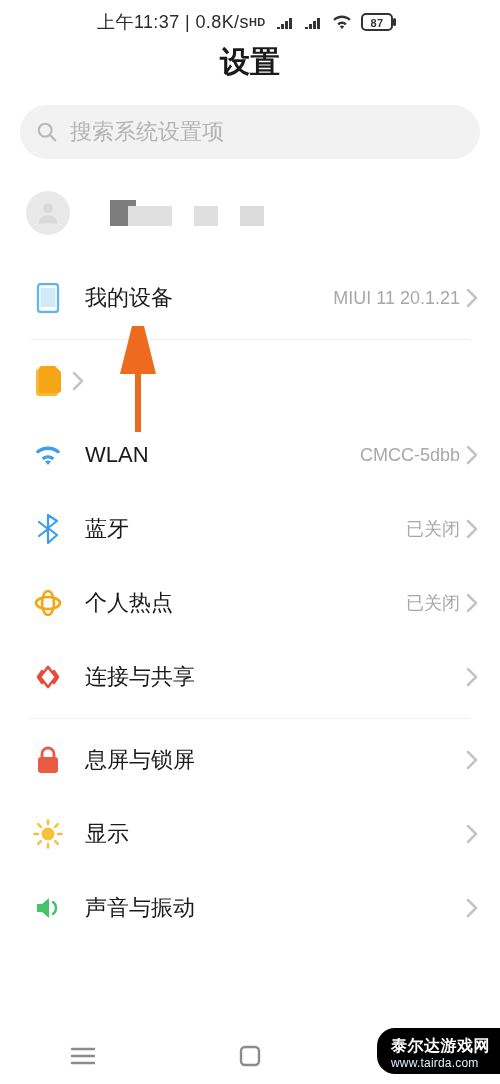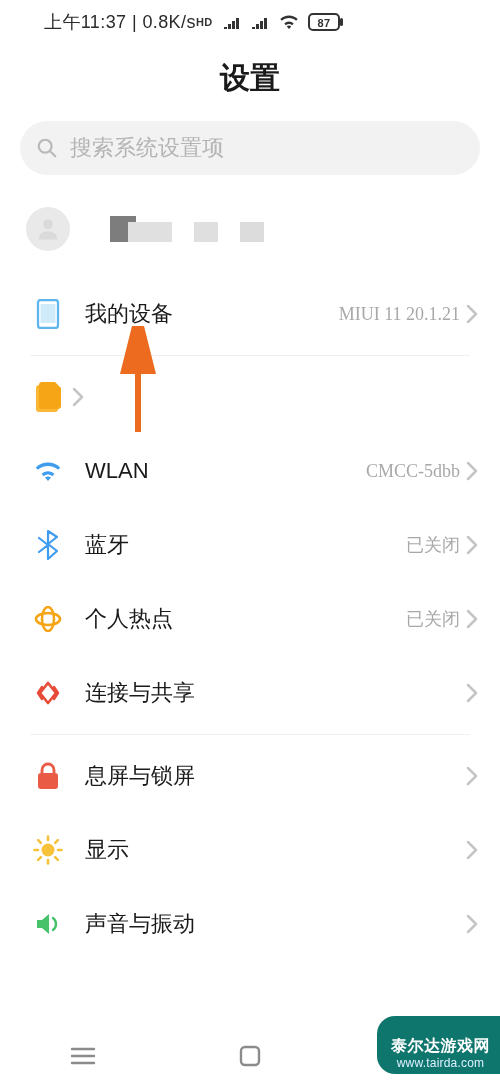--- a/index.html
+++ b/index.html
@@ -1,24 +1,24 @@
 <!DOCTYPE html>
 <html><head>
 <meta charset="utf-8">
 <style>
   * { margin: 0; padding: 0; box-sizing: border-box; -webkit-font-smoothing: antialiased; }
   html, body { width: 500px; height: 1084px; background: #ffffff; font-family: -apple-system, "Helvetica Neue", Arial, "PingFang SC", "Microsoft YaHei", sans-serif; color: #1a1a1a; overflow: hidden; position: relative; }
 
   
-  .status-bar { display: flex; justify-content: flex-start; align-items: center; padding: 8px 18px 0 12px; height: 36px; font-size: 18px; color: #2b2b2b; letter-spacing: 0.4px; margin-left: 32px; }
+  .status-bar { display: flex; justify-content: center; align-items: center; padding: 8px 18px 0 12px; height: 36px; font-size: 18px; color: #2b2b2b; letter-spacing: 0.4px; }
   .status-right { display: flex; align-items: center; gap: 8px; }
   .status-right svg { flex: 0 0 auto; }
 
   
-  .page-title { text-align: center; font-size: 30px; font-weight: 600; margin-top: 22px; }
+  .page-title { text-align: center; font-size: 30px; font-weight: 600; margin-top: 6px; }
 
   
   .search-wrap { margin: 22px 20px 0; background: #f2f2f2; border-radius: 32px; height: 54px; display: flex; align-items: center; padding: 0 16px; }
   .search-wrap .mag { color: #b9b9b9; margin-right: 12px; }
   .search-input { border: none; outline: none; background: transparent; font-size: 22px; color: #b91c1c; flex: 1; }
   .search-input::placeholder { color: #b4b4b4; }
 
   
   .account-row { display: flex; align-items: center; padding: 32px 26px 18px; }
   .avatar { width: 44px; height: 44px; border-radius: 50%; background: #e9e9e9; display: flex; align-items: center; justify-content: center; }
@@ -28,34 +28,34 @@
   .blur-name .sq2 { width: 44px; height: 20px; background: #e0e0e0; margin-left: -8px; }
   .blur-name .sq3 { width: 24px; height: 20px; background: #dfdfdf; }
   .blur-name .sq4 { width: 24px; height: 20px; background: #dcdcdc; }
   .blur-name .sq5 { width: 14px; height: 20px; background: #dcdcdc; margin-left: -14px; }
 
   
   .list { margin-top: 8px; }
   .row { display: flex; align-items: center; height: 74px; padding: 0 22px 0 30px; position: relative; }
   .row .icon-slot { width: 36px; display: flex; justify-content: center; }
   .row .label { flex: 1; margin-left: 19px; font-size: 22px; color: #1a1a1a; }
-  .row .value { font-size: 18px; color: #a8a8a8; margin-right: 6px; font-family: Liberation Serif, serif; }
+  .row .value { font-size: 18px; color: #a8a8a8; margin-right: 6px; }
   .row .chev { color: #c5c5c5; }
 
   .divider { height: 1px; background: #efefef; margin: 4px 30px 4px 30px; }
 
   
   .arrow-annot { position: absolute; left: 118px; top: 326px; pointer-events: none; }
 
   
   .nav-bar { position: absolute; bottom: 0; left: 0; right: 0; height: 56px; display: flex; justify-content: space-around; align-items: center; }
   .nav-bar .nav-btn { width: 80px; display:flex; justify-content:center; }
 
   
-  .wm { position: absolute; right: 0; bottom: 10px; background: #0f766e; color: #fff; font-size: 16px; padding: 20px 10px 4px 14px; border-top-left-radius: 18px; border-bottom-left-radius: 18px; line-height: 1.2; font-weight: 600; letter-spacing: 0.5px; text-align: center; }
+  .wm { position: absolute; right: 0; bottom: 10px; background: #000000; color: #fff; font-size: 16px; padding: 8px 10px 4px 14px; border-top-left-radius: 18px; border-bottom-left-radius: 18px; line-height: 1.2; font-weight: 600; letter-spacing: 0.5px; }
   .wm .sub { display:block; font-size: 12px; color: #dff0ff; font-weight: 400; letter-spacing: 0.2px; }
 
 </style>
 </head>
 <body>
 
 <div class="status-bar">
   <span>上午11:37 | 0.8K/s</span>
   <div class="status-right">
     <svg width="18" height="14" viewBox="0 0 18 14">

